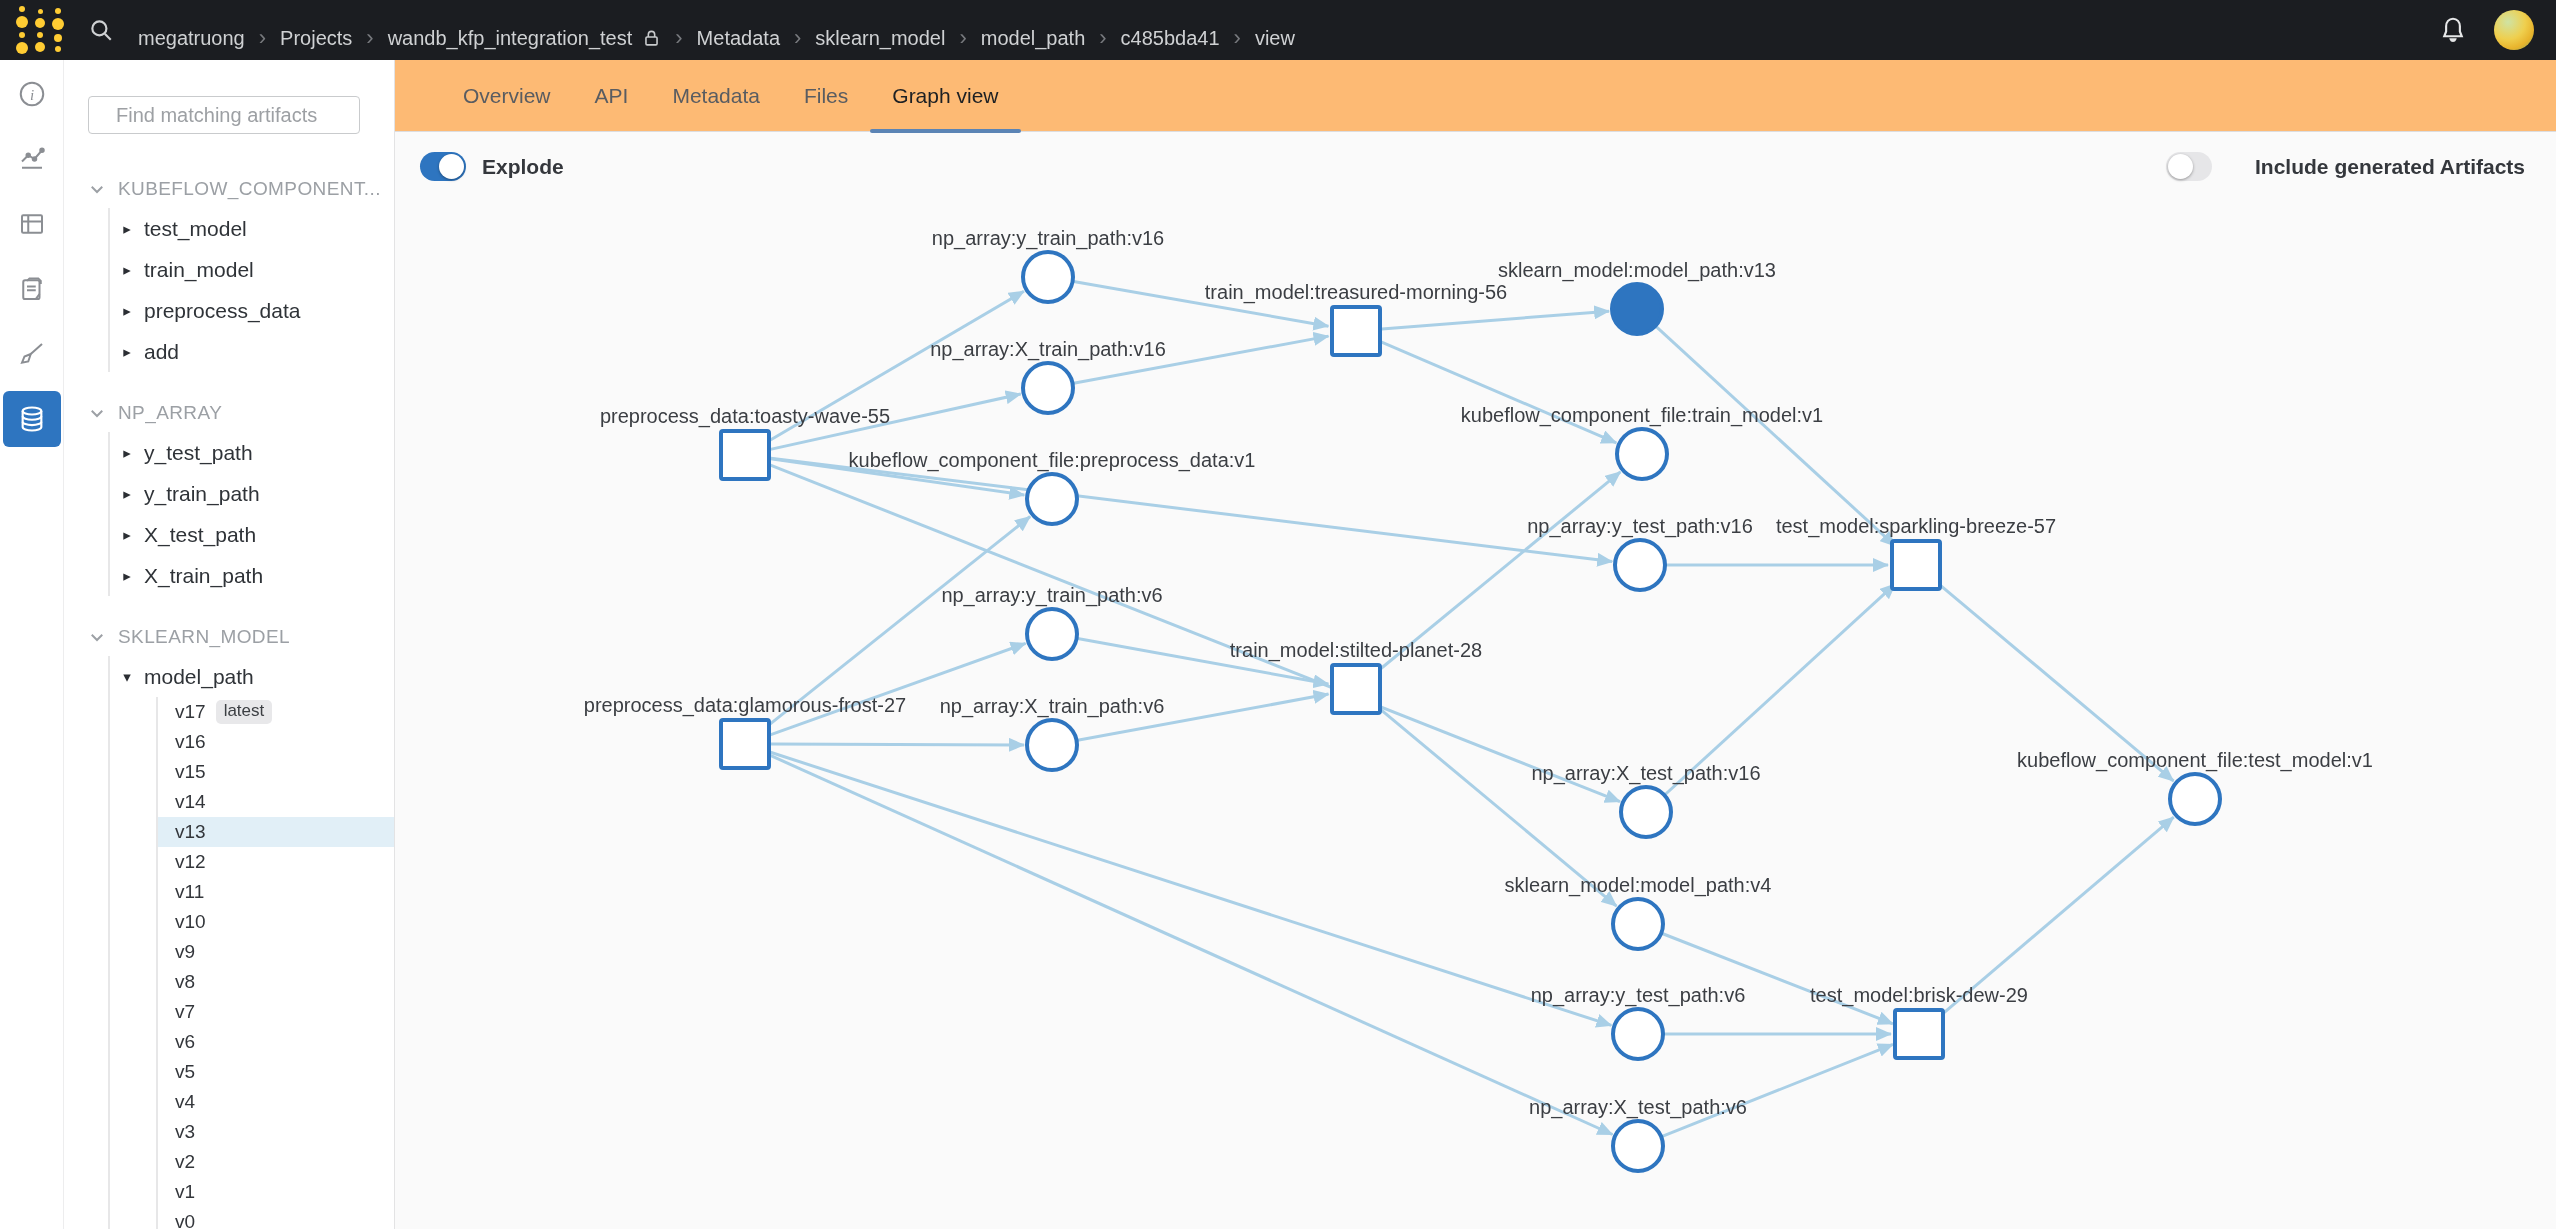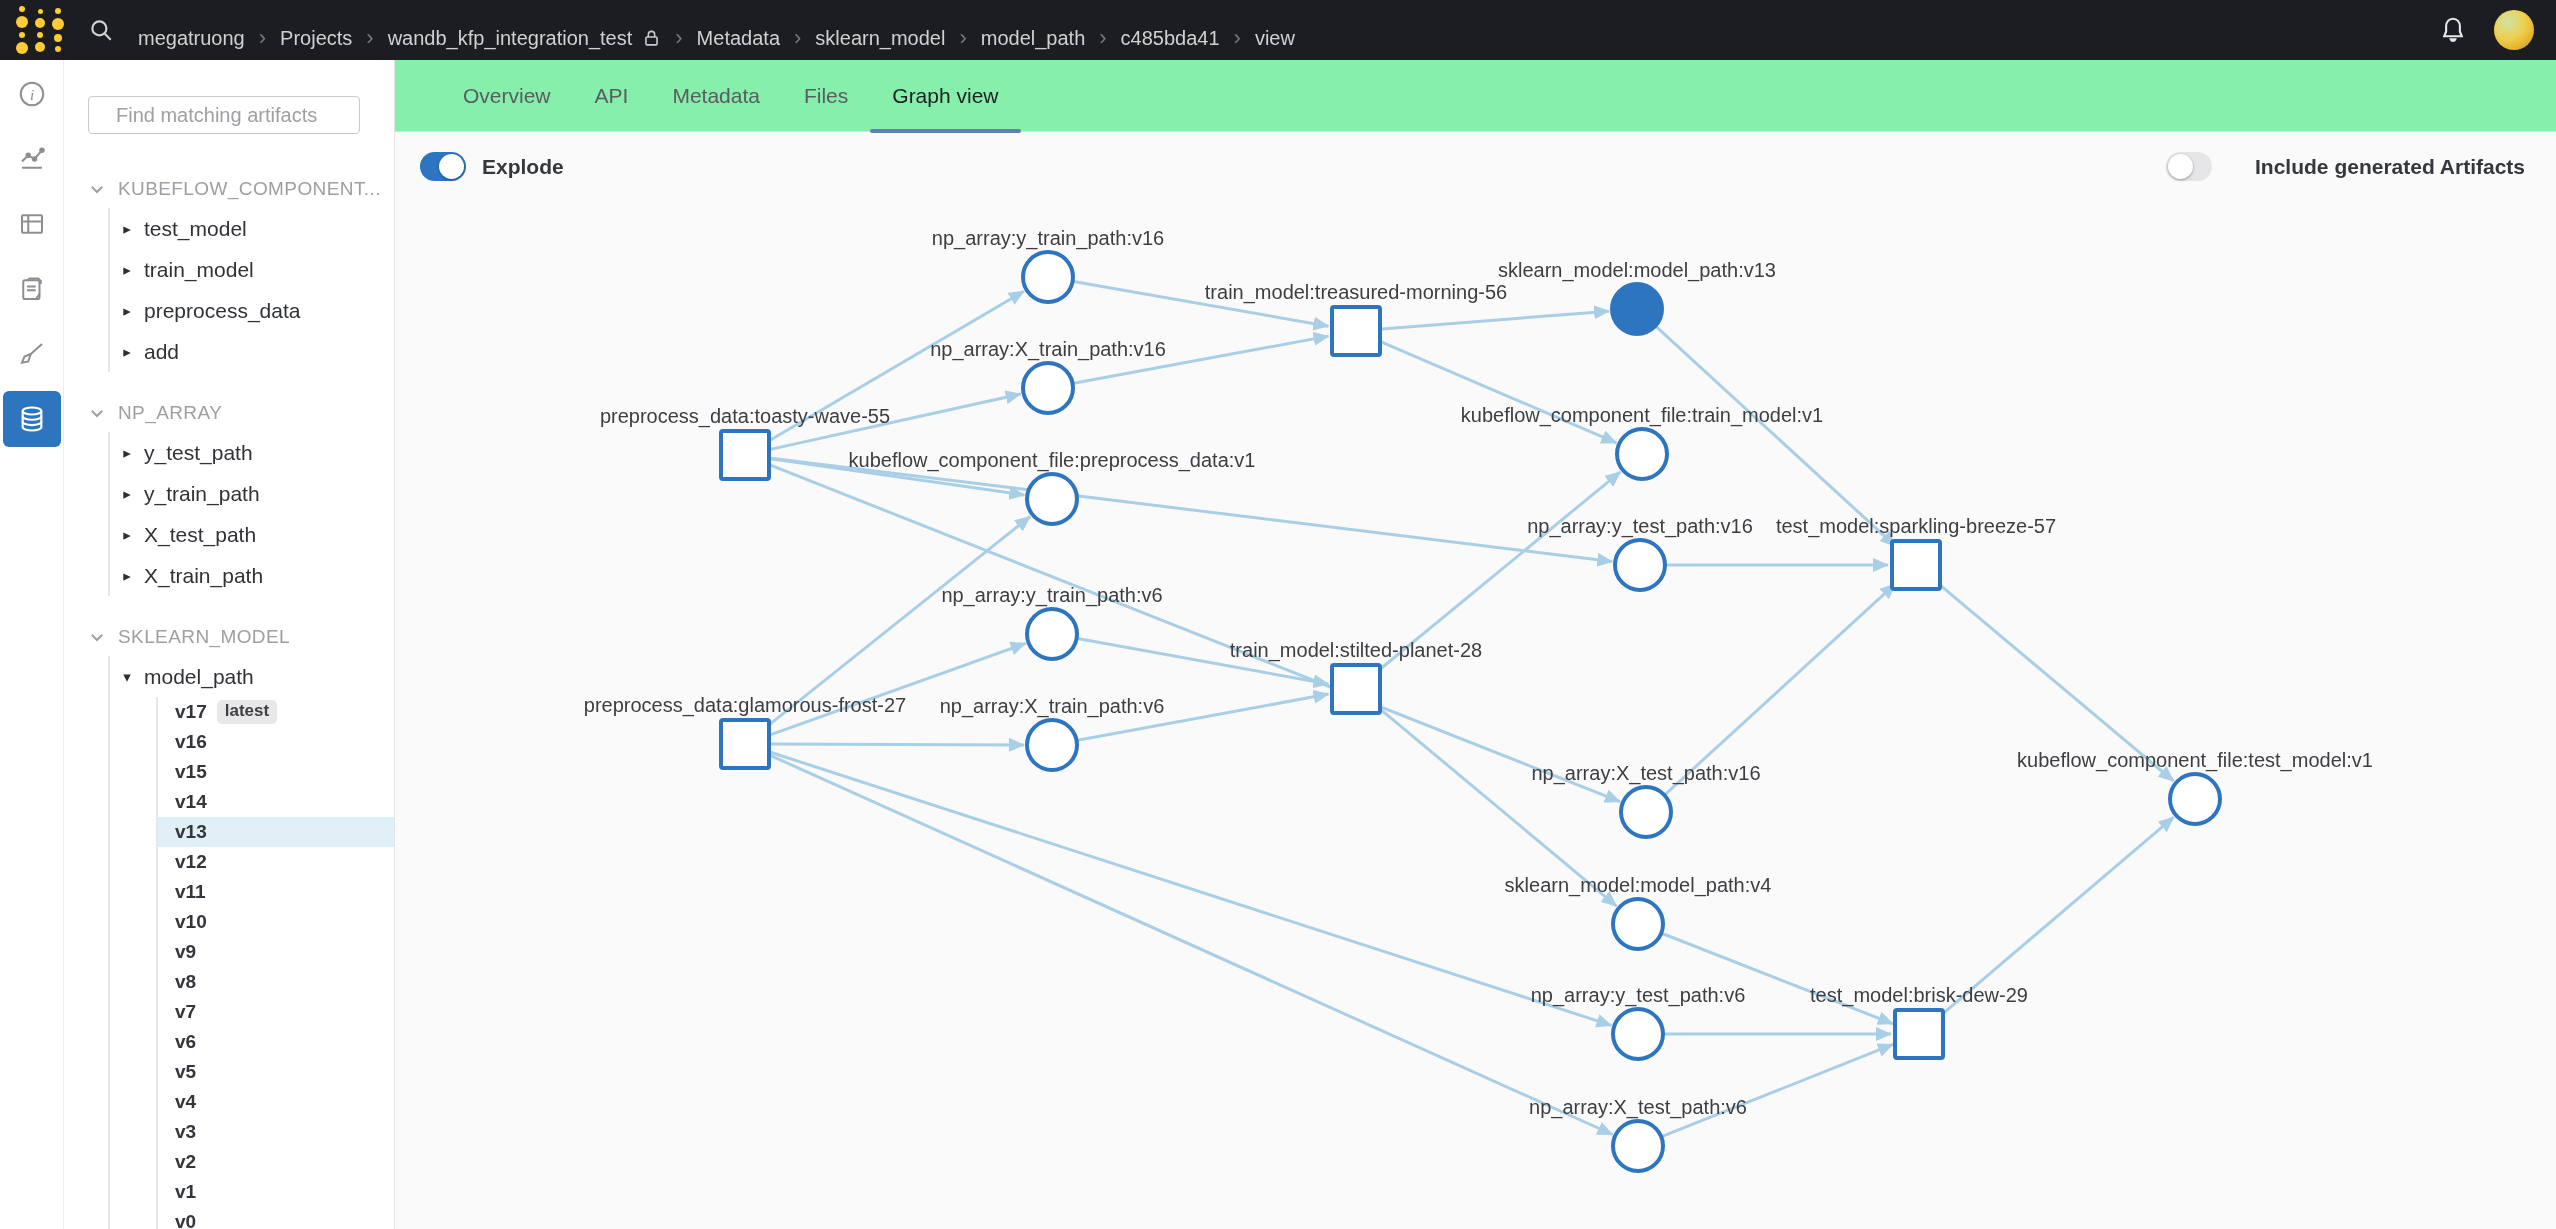--- a/index.html
+++ b/index.html
@@ -39,28 +39,28 @@
   .search-box input::placeholder { color:#9da0a4; }
   .tree-sections { margin-top:40px; }
   .tree-section { margin-bottom:26px; }
   .sec-header { display:flex; align-items:center; gap:12px; color:#9ca0a5; font-size:19px;
     letter-spacing:.4px; cursor:pointer; height:30px; }
   .sec-items { margin-left:20px; border-left:2px solid #e7e7e8; padding-left:0; margin-top:4px; }
   .tree-item { display:flex; align-items:center; height:41px; cursor:pointer; color:#2f3338; font-size:21px; }
   .tree-item .tri { width:34px; text-align:center; font-size:15px; color:#2b2e33; }
   .ver-list { margin-left:46px; border-left:2px solid #e7e7e8; }
   .ver-row { height:30px; display:flex; align-items:center; padding-left:17px; font-size:19px;
-    color:#33363b; cursor:pointer;font-weight:bold; }
+    color:#33363b; cursor:pointer; }
   .ver-row.selected { background:#e1eff7; }
   .badge { margin-left:10px; background:#e8e8ea; color:#3c3f43; font-size:17px; border-radius:5px;
     padding:1px 8px 3px; }
 
   
   .main { position:absolute; left:395px; top:60px; width:2161px; height:1169px; background:#fafafa; }
-  .tabs-row { position:absolute; left:0; top:0; width:2161px; height:72px; background:#86efac;
+  .tabs-row { position:absolute; left:0; top:0; width:2161px; height:72px; background:#fdba74;
     border-bottom:1px solid #dddddf; display:flex; align-items:center; padding-left:46px; }
   .tab { font-size:21px; color:#595c61; padding:0 22px; height:72px; display:flex; align-items:center;
     cursor:pointer; position:relative; }
   .tab.active { color:#1d2023; }
   .tab.active::after { content:""; position:absolute; left:0; right:0; bottom:-1px; height:4px;
     background:#5b84b5; border-radius:2px; }
 
   .toolbar { position:absolute; left:0; top:72px; width:2161px; height:70px; z-index:10;font-weight:bold; }
   .toggle-wrap { position:absolute; display:flex; align-items:center; gap:16px; }
   .toggle { width:46px; height:29px; border-radius:15px; position:relative; cursor:pointer; }

